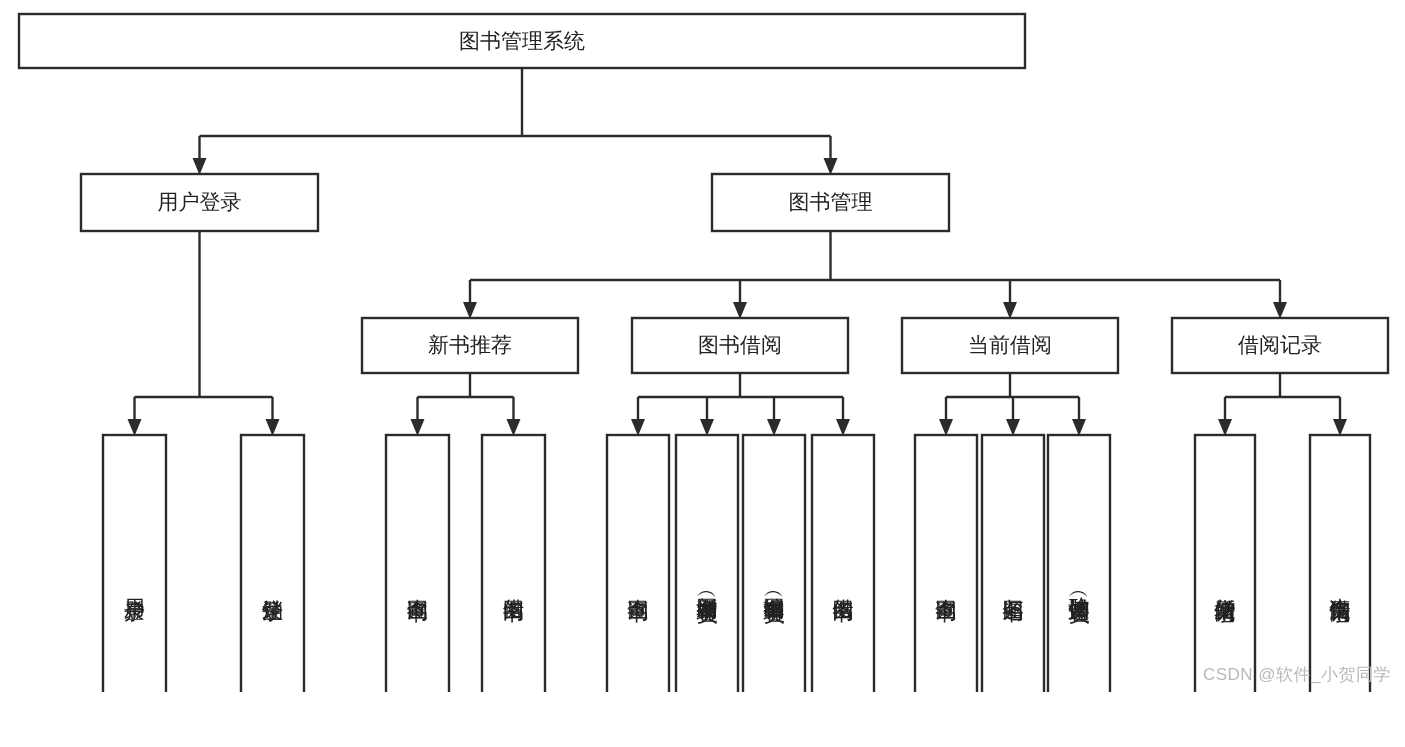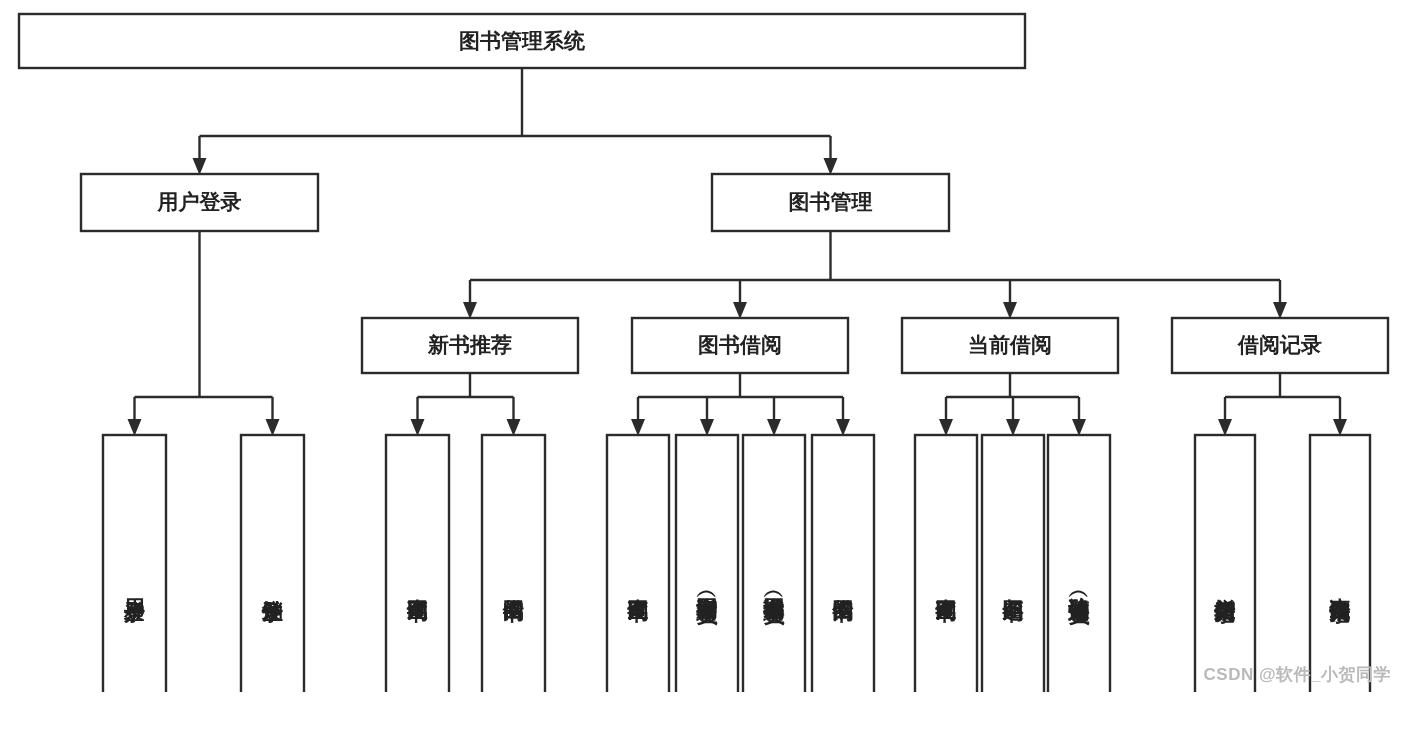--- a/index.html
+++ b/index.html
@@ -10,21 +10,20 @@
   }
   body {
     font-family: "Liberation Sans", "DejaVu Sans", sans-serif;
   }
   #diagram-root {
     position: relative;
     width: 1405px;
     height: 692px;
     background: #ffffff;
     overflow: hidden;
-    font-weight: bold;
   }
   svg.diagram-canvas {
     position: absolute;
     left: 0;
     top: 0;
     width: 1405px;
     height: 747px;
   }
   .node-rect {
     fill: #ffffff;

